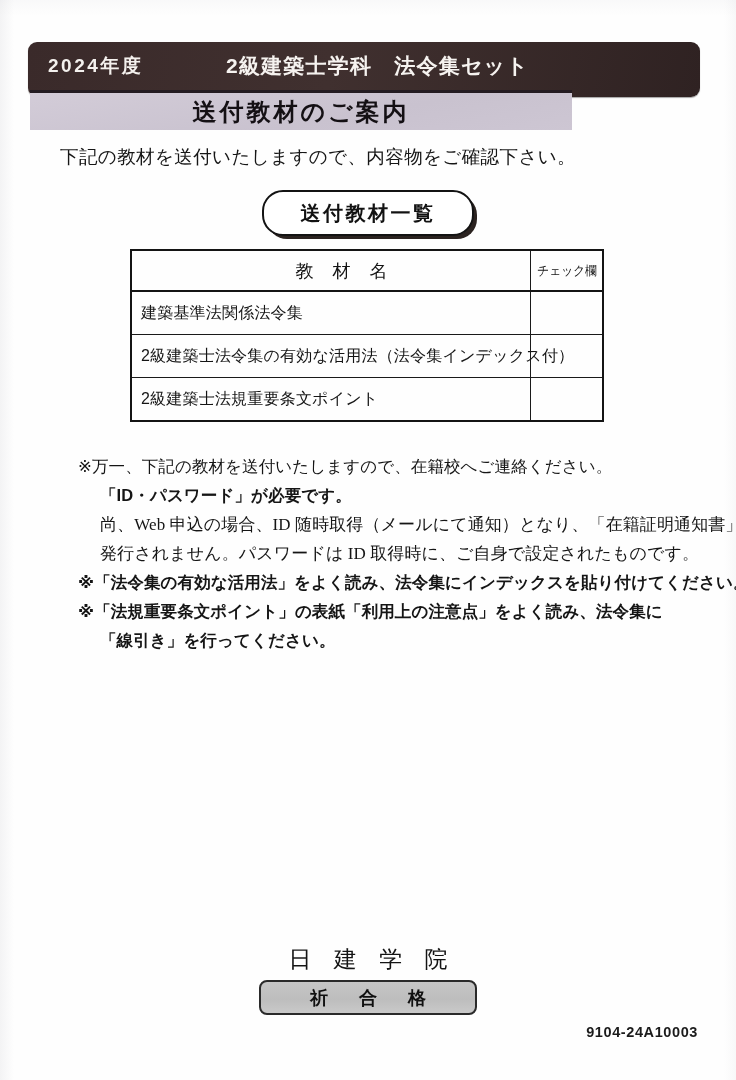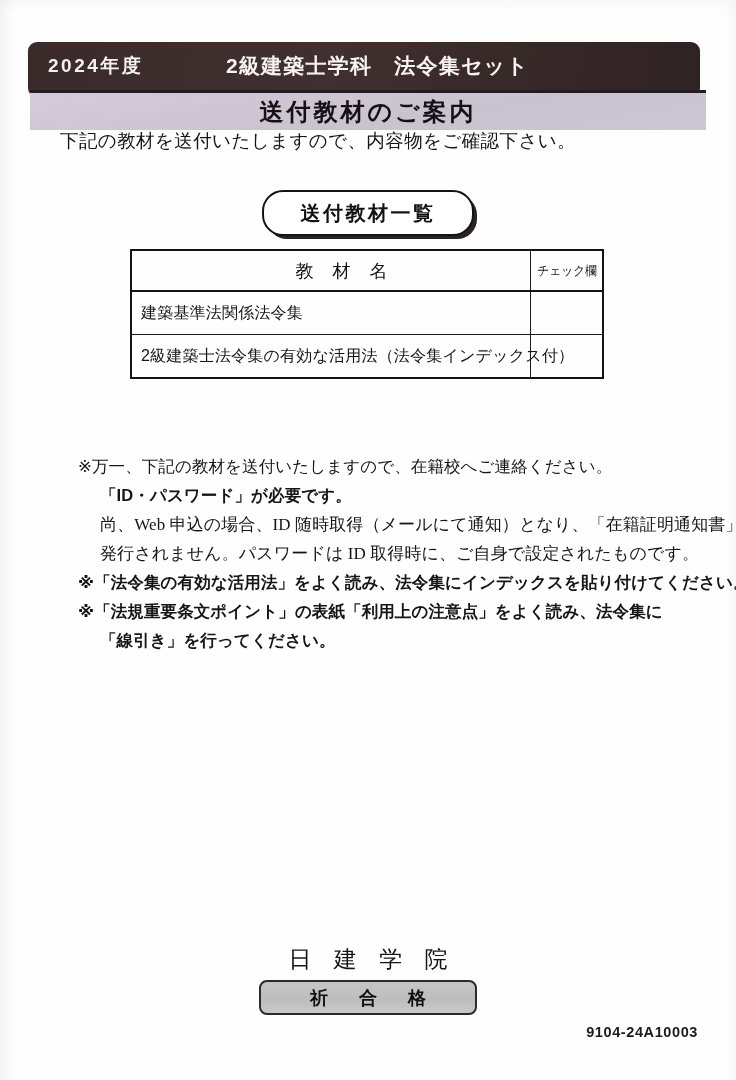--- a/index.html
+++ b/index.html
@@ -58,41 +58,41 @@
     font-size: 21px;
     font-weight: bold;
     letter-spacing: 1.2px;
     white-space: nowrap;
   }
 
   .subtitle-bar {
     position: absolute;
     left: 30px;
     top: 90px;
-    width: 676px;
+    width: 542px;
     height: 40px;
     background: linear-gradient(170deg, #d3ccd8 0%, #c9c2cf 60%, #cdc6d3 100%);
     border-top: 3px solid #241c22;
     box-sizing: border-box;
     display: flex;
     align-items: center;
     justify-content: center;
   }
   .subtitle-text {
     font-size: 24px;
     font-weight: bold;
     letter-spacing: 3px;
     color: #141014;
     white-space: nowrap;
   }
 
   
   .lead {
     position: absolute;
-    top: 128px;
+    top: 144px;
     left: 0;
     width: 636px;
     text-align: center;
     font-size: 18.5px;
     letter-spacing: 0.4px;
     color: #161616;
     white-space: nowrap;
   }
 
   
@@ -277,20 +277,24 @@
     </thead>
     <tbody>
       <tr>
         <td class="cell-name">建築基準法関係法令集</td>
         <td class="cell-check"></td>
       </tr>
       <tr>
         <td class="cell-name">2級建築士法令集の有効な活用法（法令集インデックス付）</td>
         <td class="cell-check"></td>
       </tr>
+      <tr>
+        <td class="cell-name">2級建築士法規重要条文ポイント</td>
+        <td class="cell-check"></td>
+      </tr>
     </tbody>
   </table>
 
   <div class="notes">
     <div class="note-line">※万一、下記の教材を送付いたしますので、在籍校へご連絡ください。</div>
     <div class="note-line bold indent">「ID・パスワード」が必要です。</div>
     <div class="note-line serif indent">尚、Web 申込の場合、ID 随時取得（メールにて通知）となり、「在籍証明通知書」は</div>
     <div class="note-line serif indent">発行されません。パスワードは ID 取得時に、ご自身で設定されたものです。</div>
     <div class="note-line bold">※「法令集の有効な活用法」をよく読み、法令集にインデックスを貼り付けてください。</div>
     <div class="note-line bold">※「法規重要条文ポイント」の表紙「利用上の注意点」をよく読み、法令集に</div>

